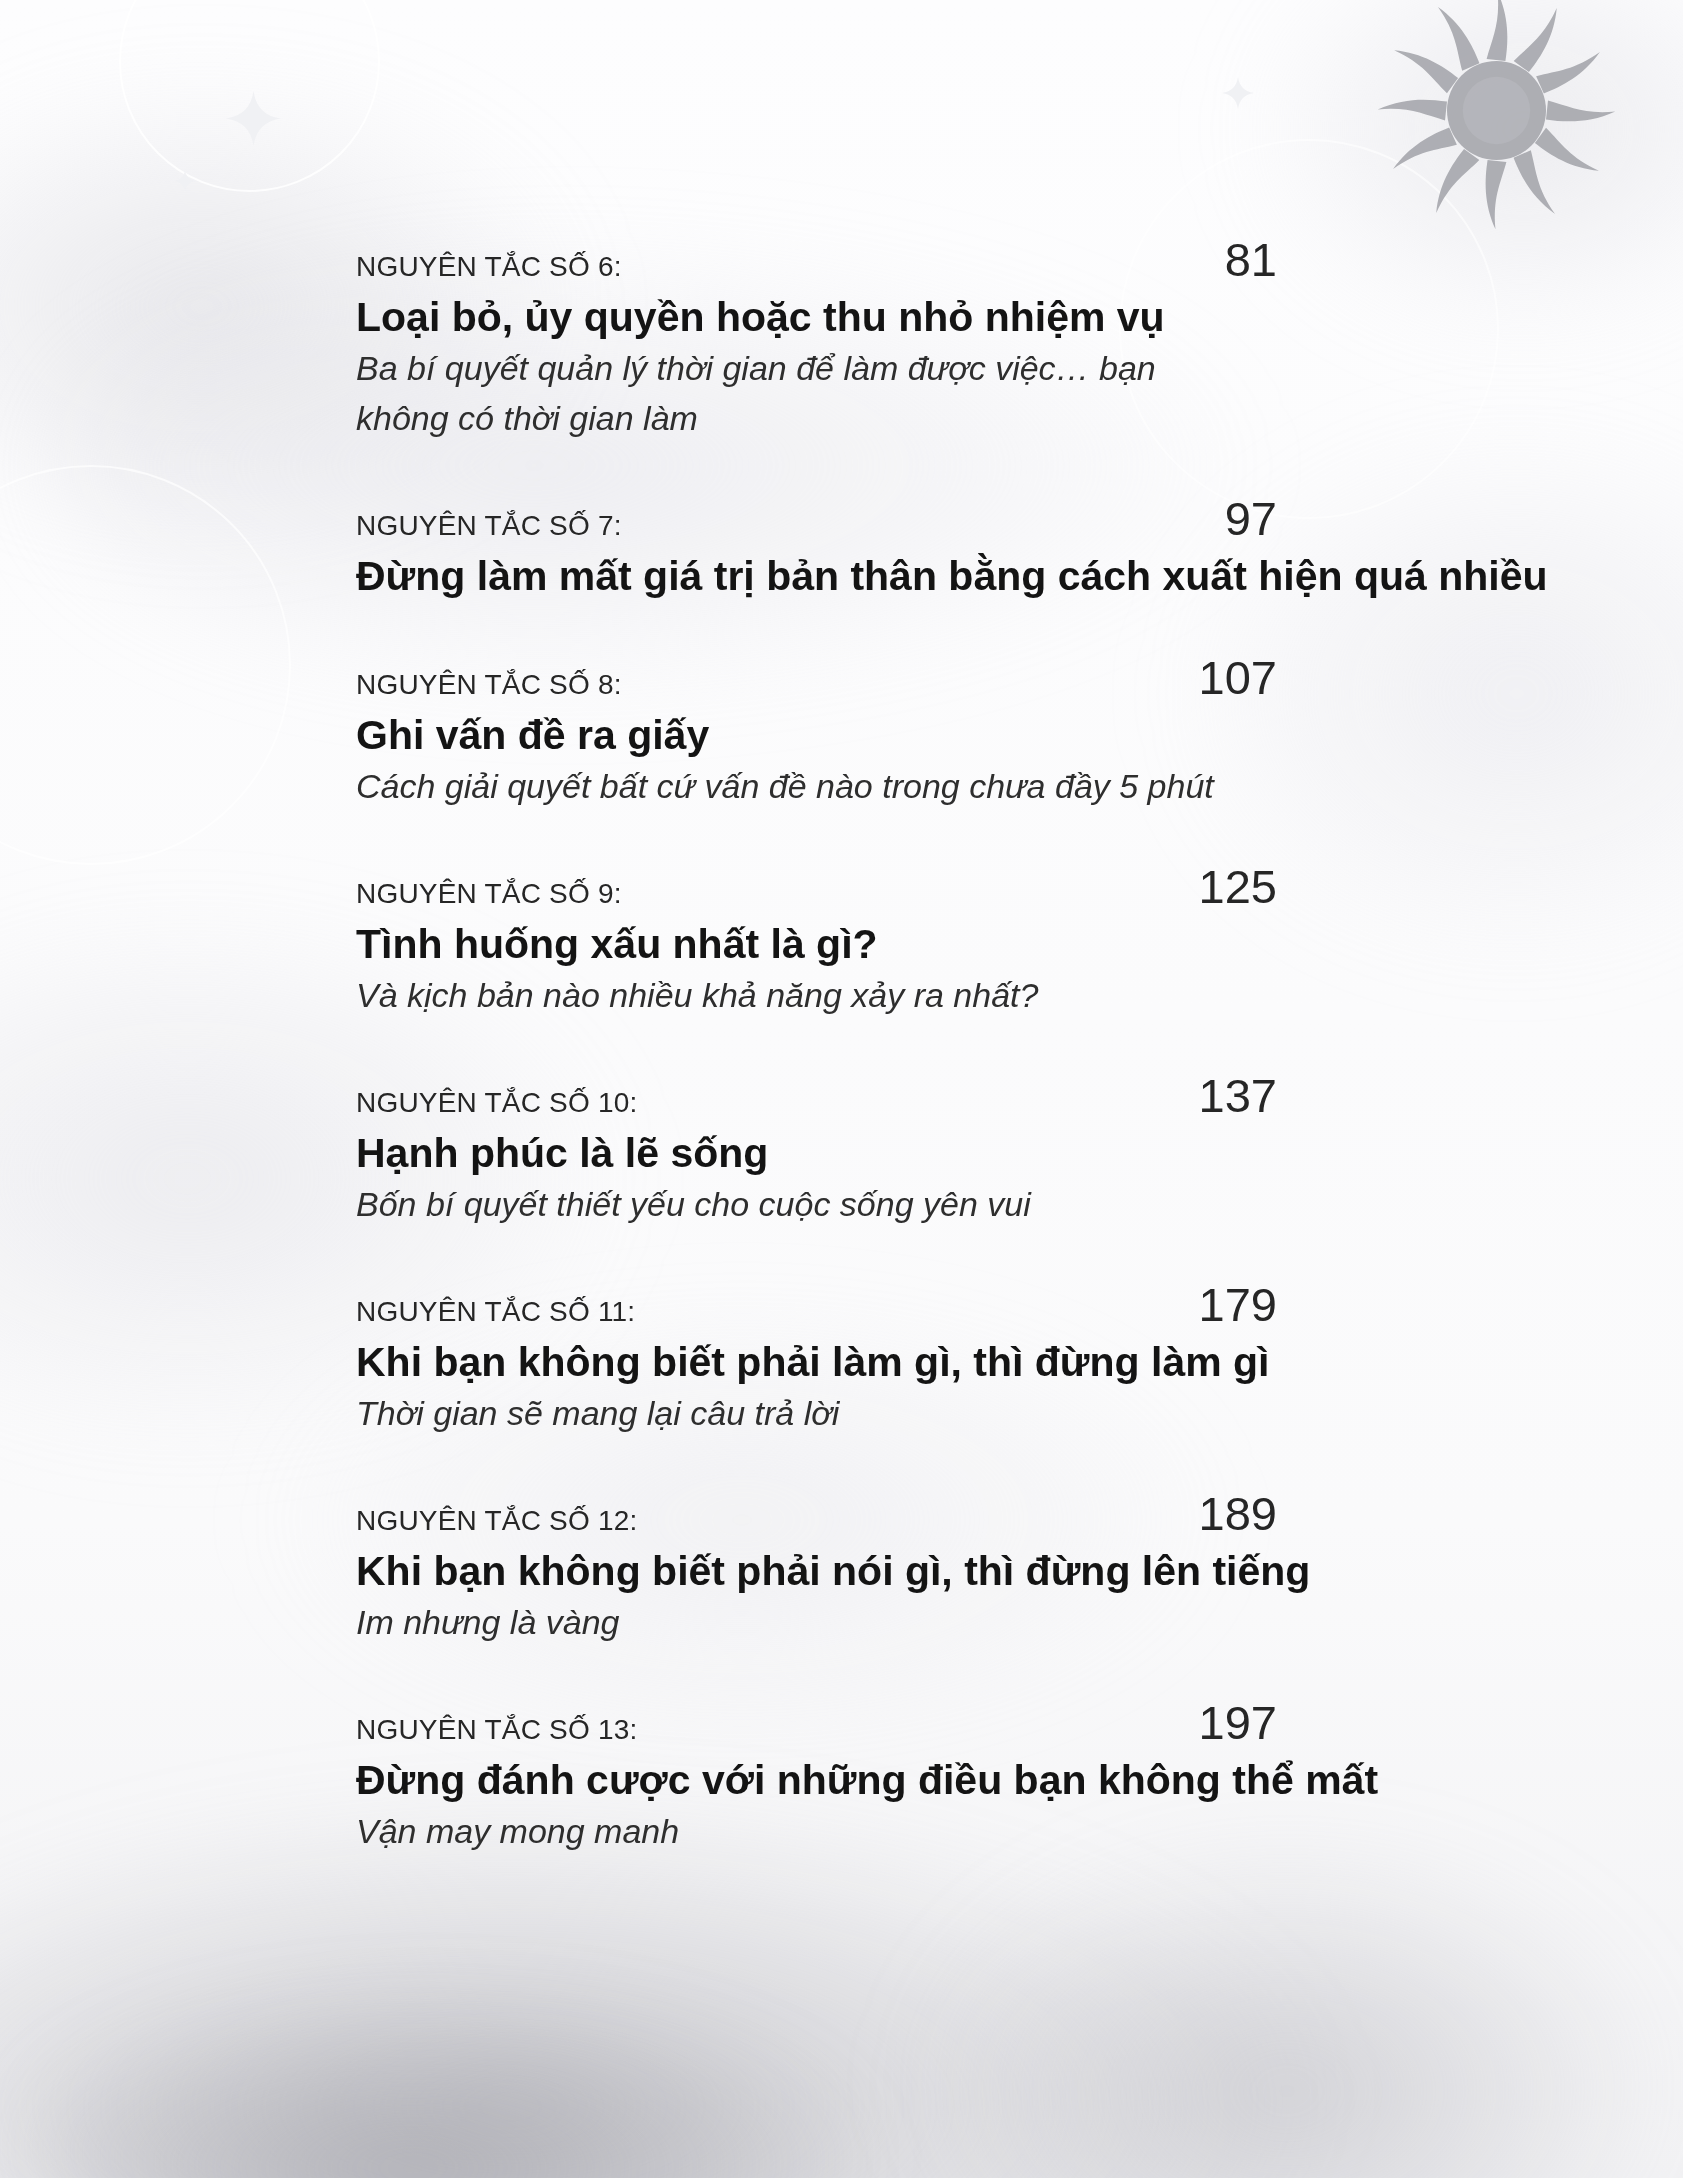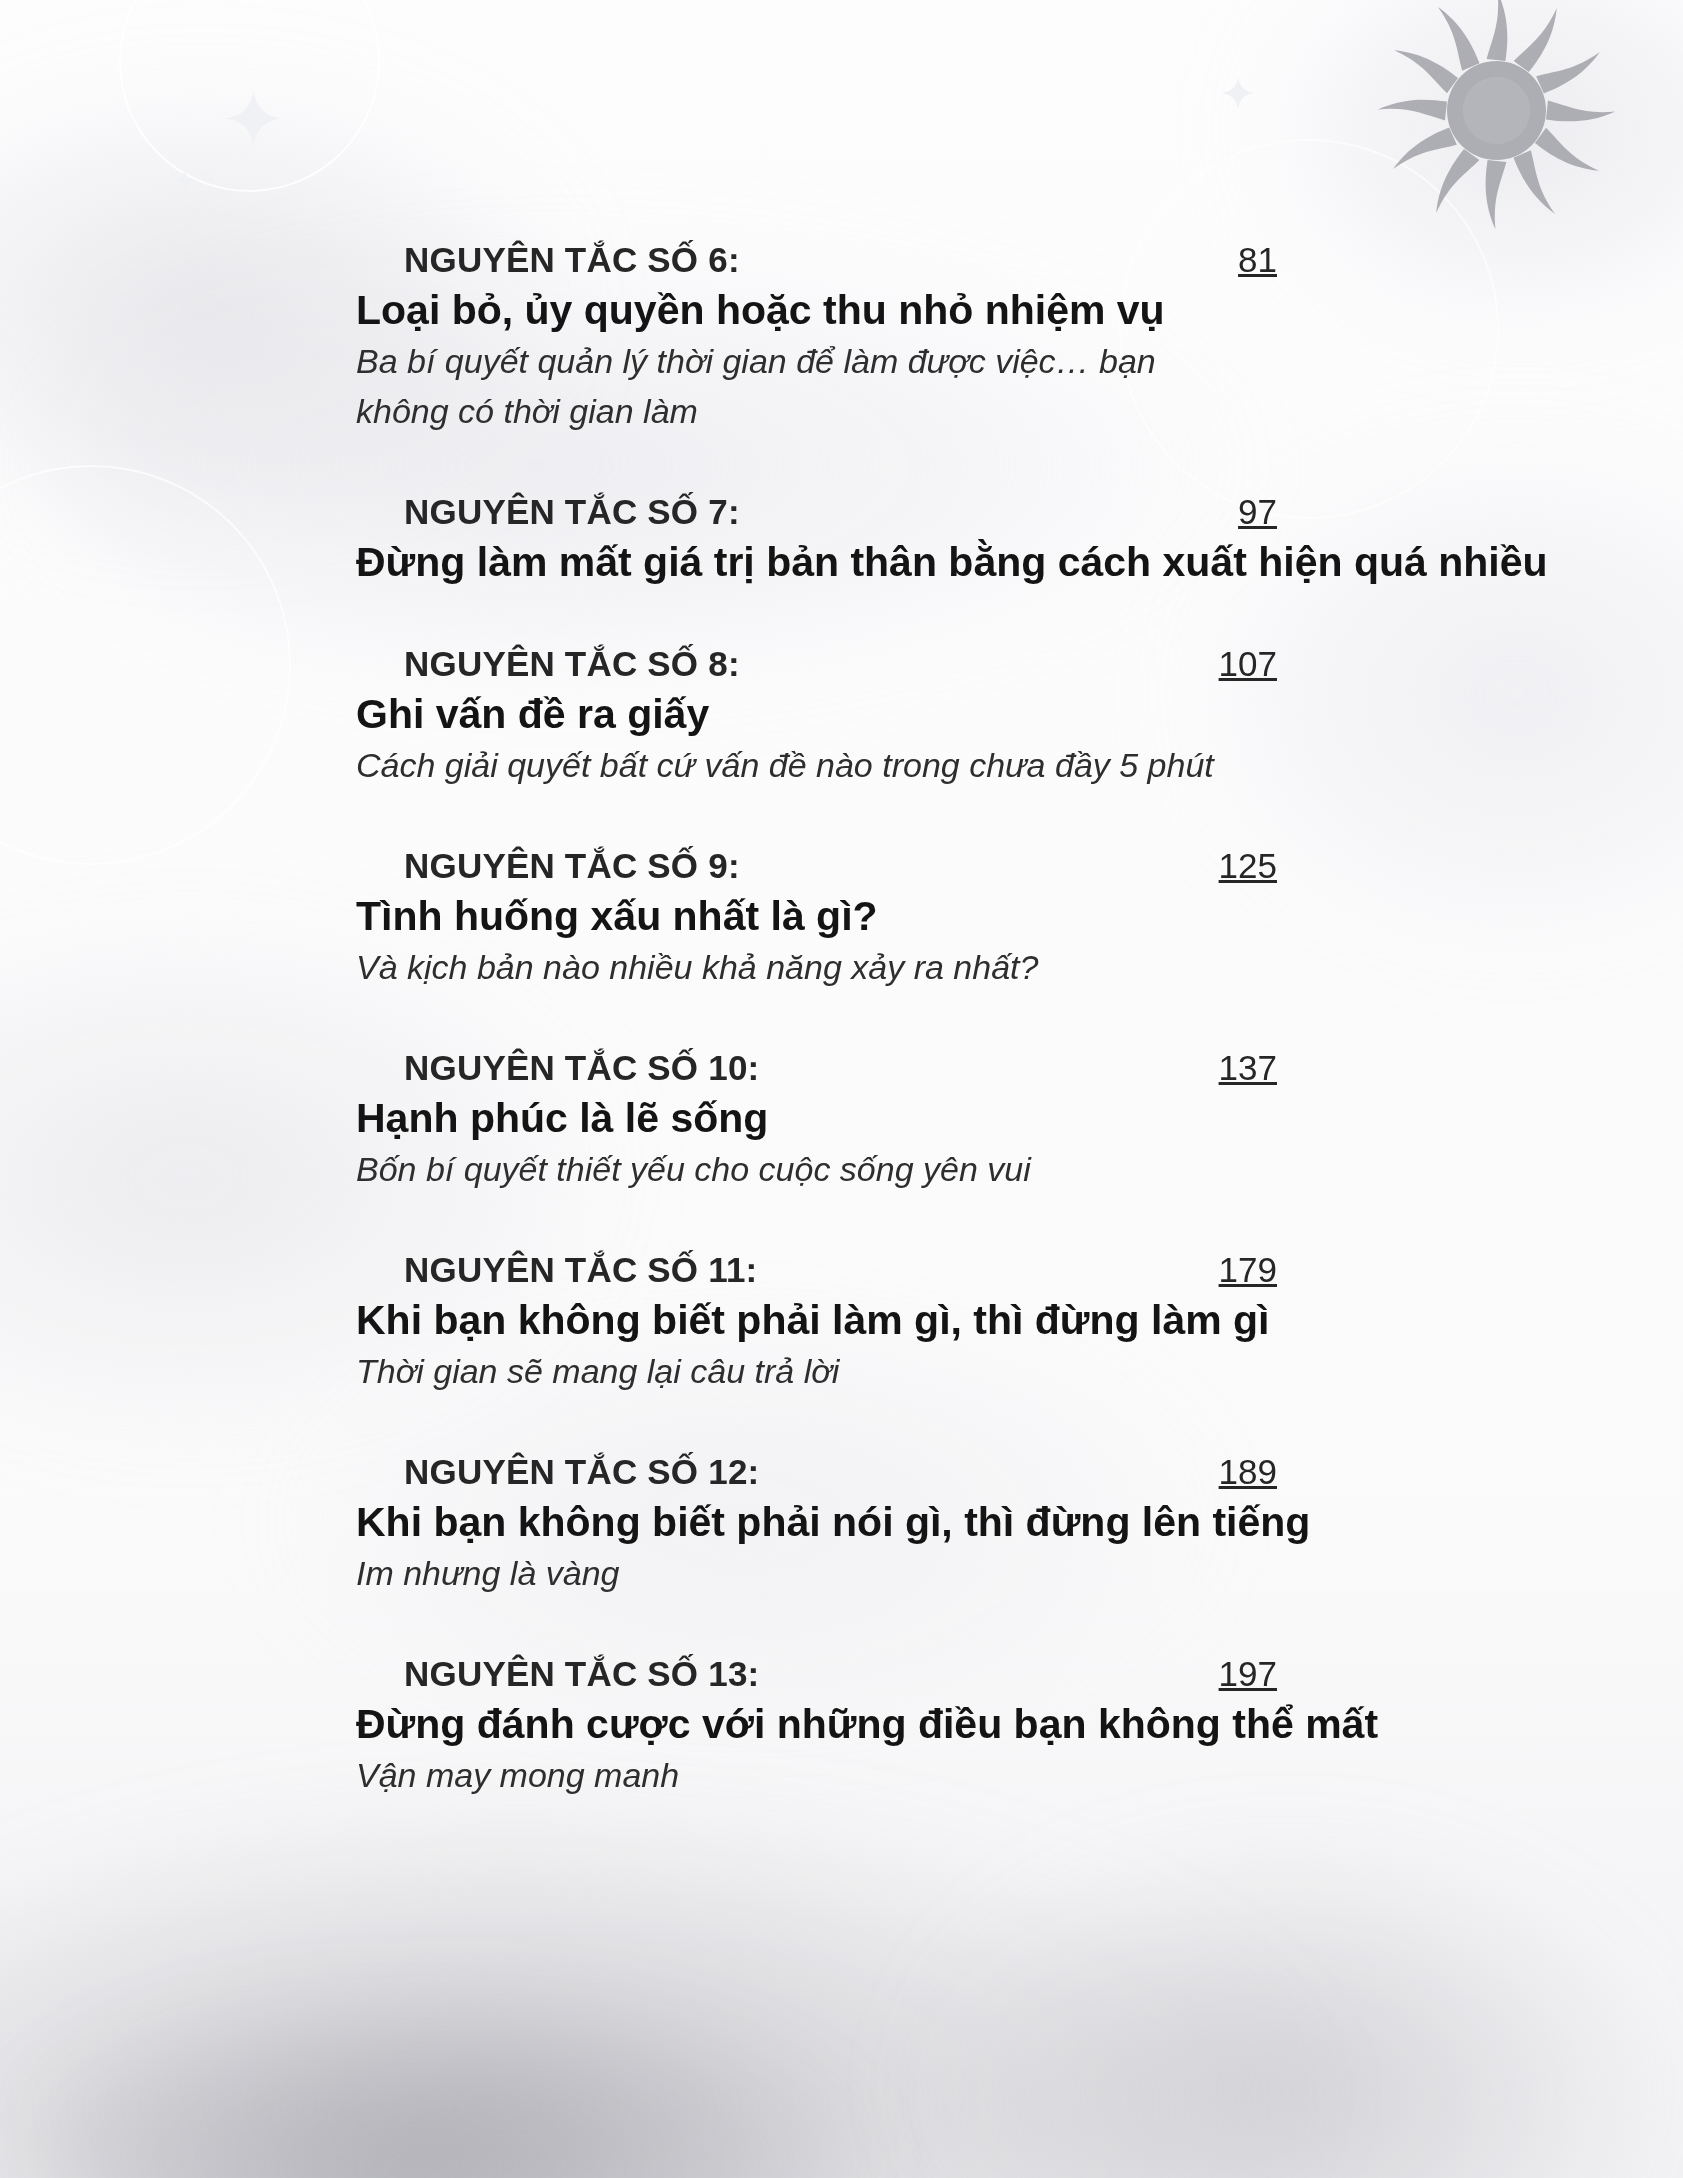--- a/index.html
+++ b/index.html
@@ -77,31 +77,29 @@
   .entry {
     margin-bottom: 50px;
   }
   .entry-row {
     display: flex;
     justify-content: space-between;
     align-items: baseline;
     line-height: 51px;
   }
   .entry-label {
-    font-size: 35px;
-    font-weight: 700;
+    font-size: 28px;
+    font-weight: 400;
     color: #262626;
     letter-spacing: 0.2px;
-    margin-left: 48px;
   }
   .entry-page {
-    font-size: 35px;
+    font-size: 47px;
     font-weight: 400;
     color: #262626;
-    text-decoration: underline;
   }
   .entry-title {
     font-size: 41px;
     font-weight: 700;
     color: #141414;
     line-height: 51px;
     white-space: nowrap;
   }
   .entry-subtitle {
     font-size: 34px;

